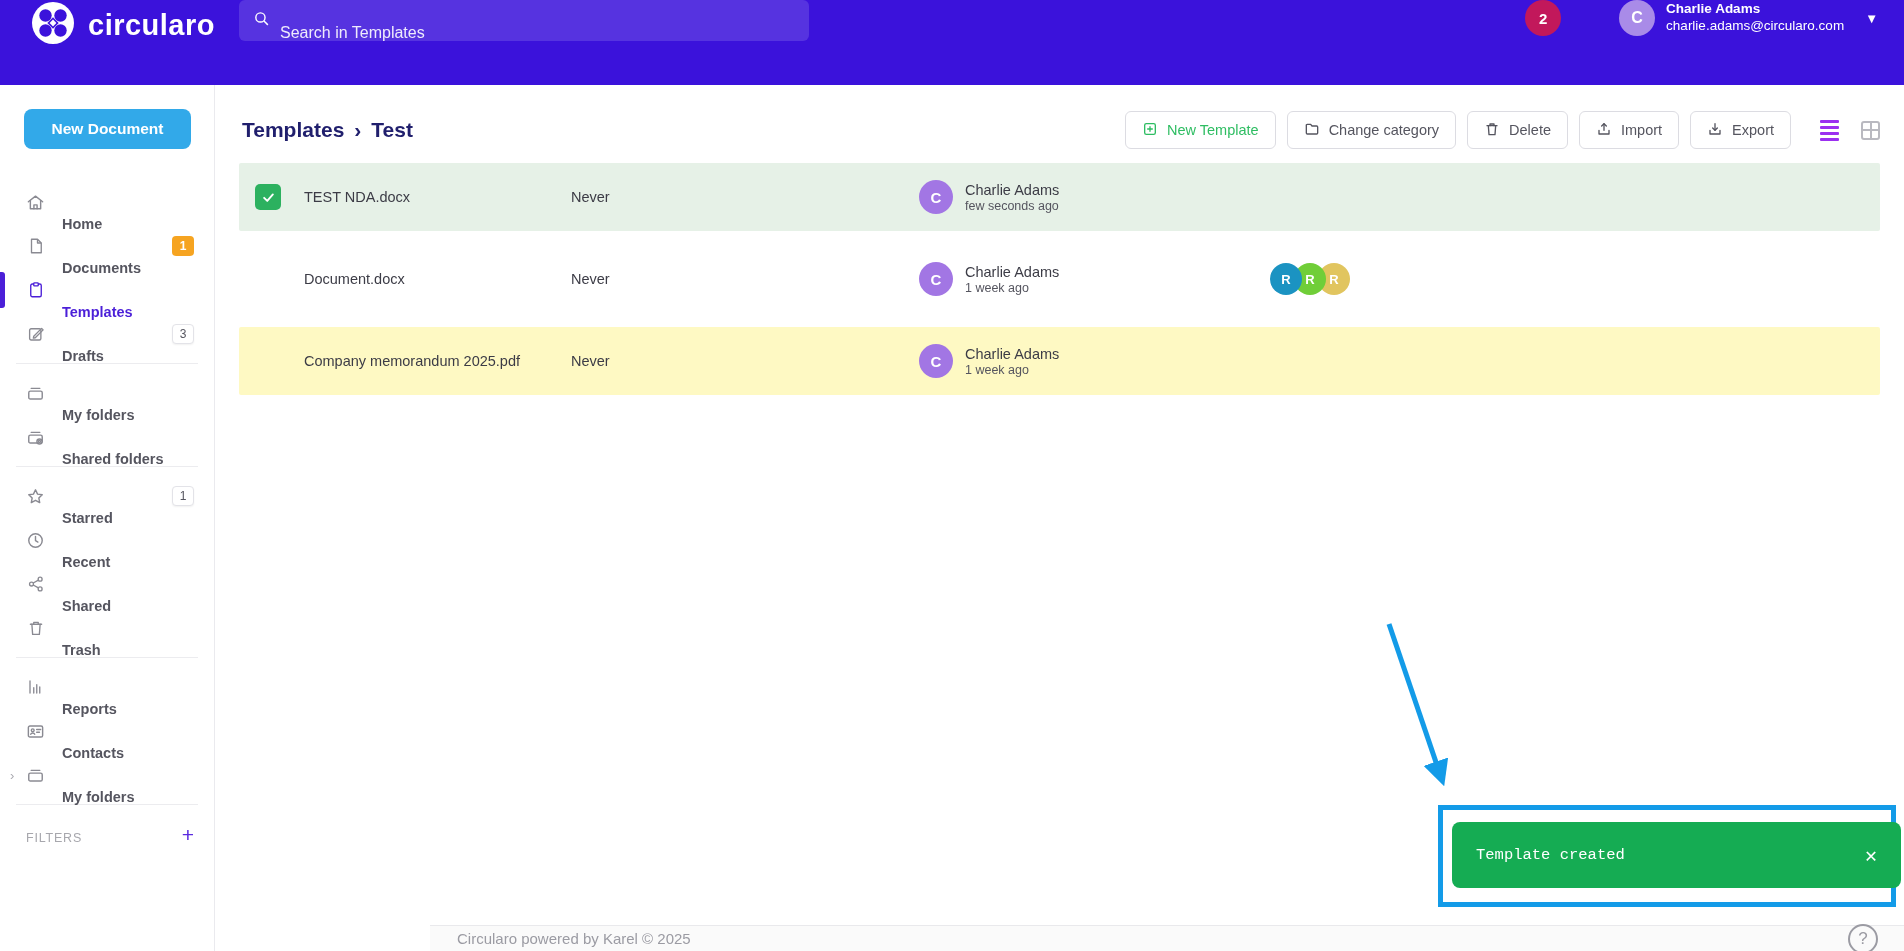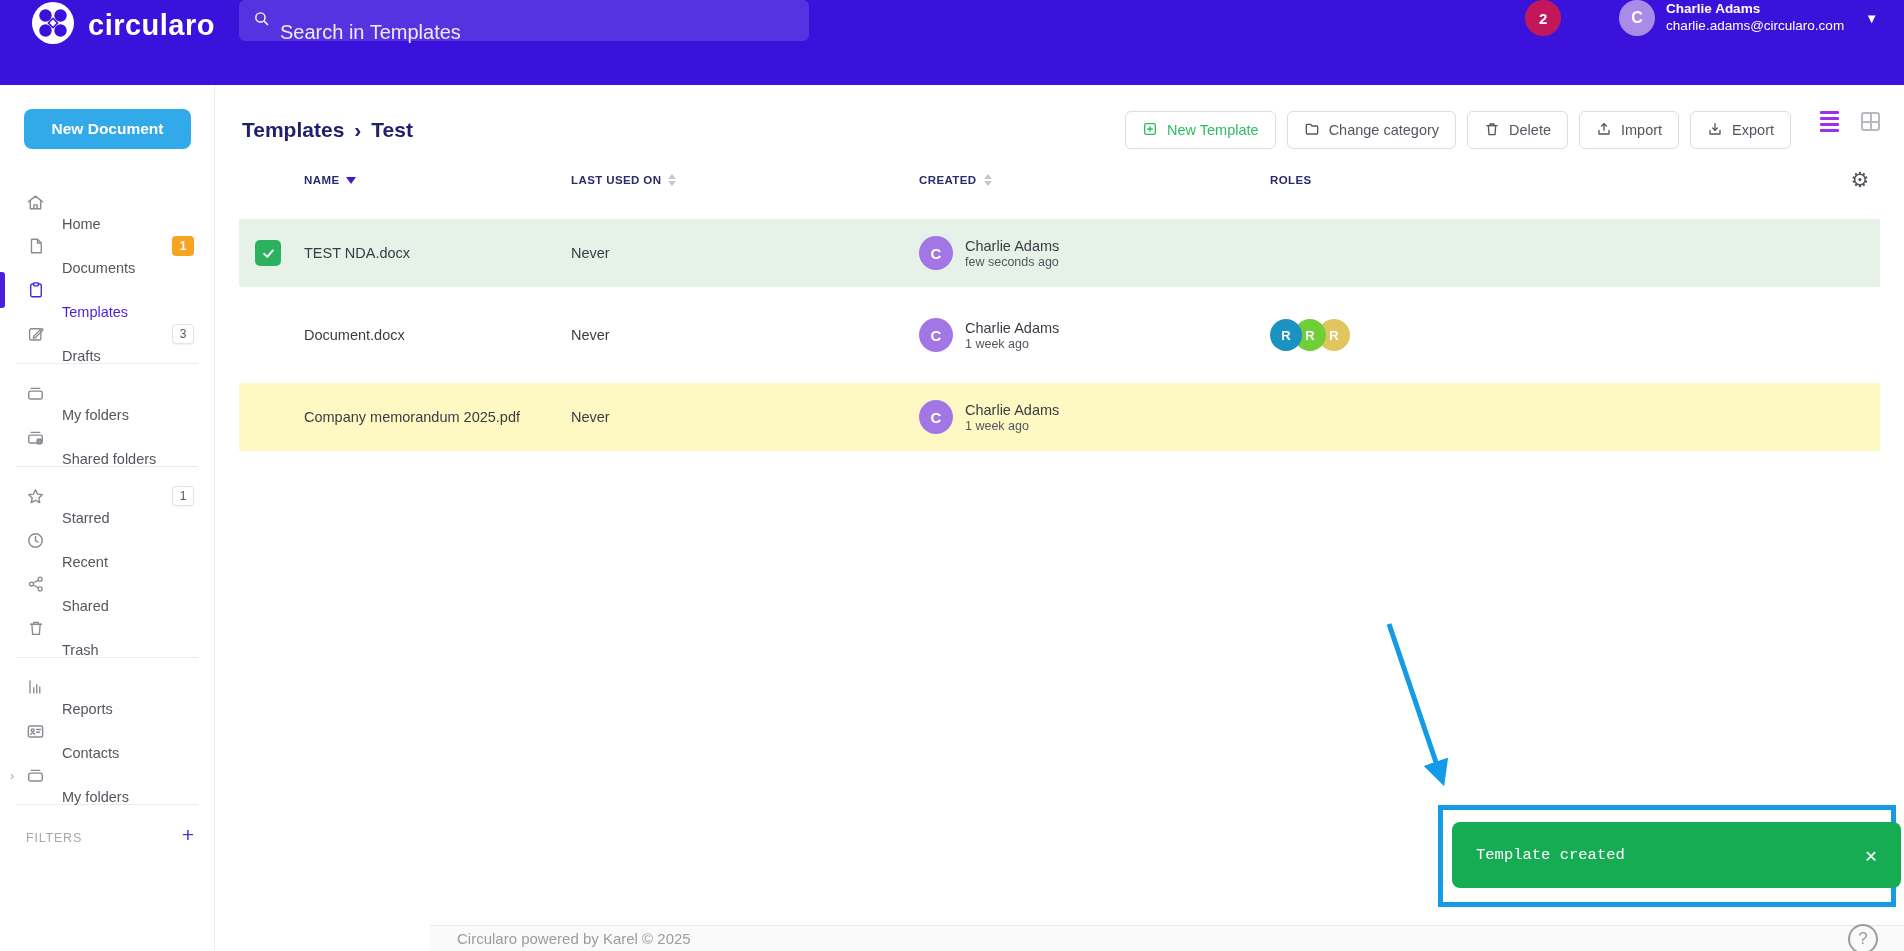--- a/index.html
+++ b/index.html
@@ -5,21 +5,21 @@
   * { margin:0; padding:0; box-sizing:border-box; }
   html,body { width:1904px; height:951px; overflow:hidden; background:#fff;
     font-family:"Liberation Sans", sans-serif; }
 
   
   .topbar { height:85px; background:#3B12DB; display:flex; align-items:flex-start; }
   .brand { width:239px; display:flex; align-items:center; padding-left:30px; gap:12px; }
   .brand-name { color:#fff; font-size:29px; font-weight:bold; letter-spacing:0.5px; }
   .searchbox { width:570px; height:41px; background:rgba(255,255,255,0.14); border-radius:6px;
     display:flex; align-items:center; padding:0 14px; gap:10px; }
-  .searchbox input { flex:1; background:transparent; border:none; outline:none; color:#7dd3fc; font-size:20px;margin-top:24px; }
+  .searchbox input { flex:1; background:transparent; border:none; outline:none; color:#7dd3fc; font-size:16px;margin-top:24px; }
   .searchbox input::placeholder { color:rgba(255,255,255,0.9); }
   .top-right { margin-left:auto; display:flex; align-items:center; padding-right:26px; }
   .notif-badge { width:36px; height:36px; border-radius:50%; background:#C2185B; color:#fff;
     font-size:15px; font-weight:bold; display:flex; align-items:center; justify-content:center; }
   .user { display:flex; align-items:center; margin-left:58px; gap:11px; cursor:pointer; }
   .avatar-top { width:36px; height:36px; border-radius:50%; background:#A98BE8; color:#fff;
     font-weight:bold; font-size:16px; display:flex; align-items:center; justify-content:center; }
   .user-text { color:#fff; line-height:1.25; }
   .user-name { font-size:13.5px; font-weight:bold; }
   .user-email { font-size:13.5px; }
@@ -30,39 +30,39 @@
   .sidebar { width:215px; border-right:1px solid #EAEAEE; background:#fff; position:relative; }
   .main { flex:1; position:relative; background:#fff; }
 
   
   .new-doc { display:block; margin:24px 24px 0 24px; width:167px; height:40px; background:#32A9E9;
     color:#fff; border:none; border-radius:8px; font-size:15.5px; font-weight:bold;
     font-family:"Liberation Sans",sans-serif; cursor:pointer; }
   .nav { margin-top:31px; }
   .nav-item { position:relative; height:44px; display:flex; align-items:center; padding-left:26px; cursor:pointer; }
   .nav-item .ico { width:19px; height:19px; display:flex; align-items:center; justify-content:center; }
-  .nav-item .lbl { margin-left:17px; font-size:14.5px; font-weight:normal; color:#55555F;margin-top:44px; }
+  .nav-item .lbl { margin-left:17px; font-size:14.5px; font-weight:bold; color:#55555F;margin-top:44px; }
   .nav-item.active .lbl { color:#4B1FD8; }
   .nav-item.active .abar { position:absolute; left:0; top:4px; bottom:4px; width:5px; background:#4B1FD8;
     border-radius:0 3px 3px 0; }
   .nav-badge { margin-left:auto; margin-right:20px; min-width:22px; height:20px; padding:0 5px;
     border-radius:4px; font-size:12px; display:flex; align-items:center; justify-content:center; }
   .nav-badge.orange { background:#F6A421; color:#fff; font-weight:bold; }
   .nav-badge.plain { background:#fff; color:#55555F; border:1px solid #E3E3E8; box-shadow:0 1px 2px rgba(0,0,0,0.06); }
   .nav-chev { position:absolute; left:10px; color:#A9A9B0; font-size:13px; }
   .nav-div { height:1px; background:#ECECEF; margin:7px 16px; }
   .filters-row { display:flex; align-items:flex-end; padding:12px 20px 0 26px; }
   .filters-lbl { font-size:12.5px; color:#A7A7AD; letter-spacing:0.8px; }
   .filters-plus { margin-left:auto; color:#5B2BE0; font-size:21px; cursor:pointer; line-height:1; }
 
   
   .page-head { display:flex; align-items:center; padding:26px 24px 0 27px; height:64px; }
   .breadcrumb { display:flex; align-items:center; gap:10px; font-size:21px; font-weight:bold; color:#201F6D; }
   .crumb-link { cursor:pointer; }
-  .toolbar { margin-left:auto; display:flex; align-items:flex-start; gap:11px; }
+  .toolbar { margin-left:auto; display:flex; align-items:center; gap:11px; }
   .tbtn { height:38px; display:flex; align-items:center; gap:9px; padding:0 16px; background:#fff;
     border:1px solid #DCDCE2; border-radius:6px; font-size:14.5px; color:#55555F;
     font-family:"Liberation Sans",sans-serif; cursor:pointer; }
   .tbtn.green { color:#2EBD62; }
   .view-icons { display:flex; align-items:center; gap:22px; margin-left:18px; }
   .list-ico { display:flex; flex-direction:column; gap:3px; cursor:pointer; }
   .list-ico span { width:19px; height:3px; background:#9B30F0; border-radius:1px; }
   .grid-ico { width:19px; height:19px; border:2px solid #B9B9C0; border-radius:3px; position:relative; cursor:pointer; }
   .grid-ico:before { content:""; position:absolute; left:50%; top:0; bottom:0; width:2px; background:#B9B9C0; transform:translateX(-50%); }
   .grid-ico:after { content:""; position:absolute; top:50%; left:0; right:0; height:2px; background:#B9B9C0; transform:translateY(-50%); }
@@ -384,45 +384,20 @@
               <span></span>
               <span></span>
               <span></span>
             </span>
           <span class="grid-ico"></span>
         </div>
       </div>
     </div>
 
     <div class="table">
-      <div class="trow thead">
-        <div></div>
-        <div class="th">
-          <span>NAME</span>
-          <span class="sort-down"></span>
-        </div>
-        <div class="th">
-          <span>LAST USED ON</span>
-          <span class="sort-both">
-              <i class="up"></i>
-              <i class="dn"></i>
-            </span>
-        </div>
-        <div class="th">
-          <span>CREATED</span>
-          <span class="sort-both">
-              <i class="up"></i>
-              <i class="dn"></i>
-            </span>
-        </div>
-        <div class="th">
-          <span>ROLES</span>
-        </div>
-        <div class="gear">⚙</div>
-      </div>
 
       <div class="trow drow selected">
         <div class="cell-check">
           <div class="checkbox">
             <svg width="15" height="15" viewBox="0 0 24 24" fill="none" stroke="#fff" stroke-width="3" stroke-linecap="round" stroke-linejoin="round">
                 <path d="M5 12.5 L10 17.5 L19 7"></path>
               </svg>
           </div>
         </div>
         <div class="fname">TEST NDA.docx</div>

